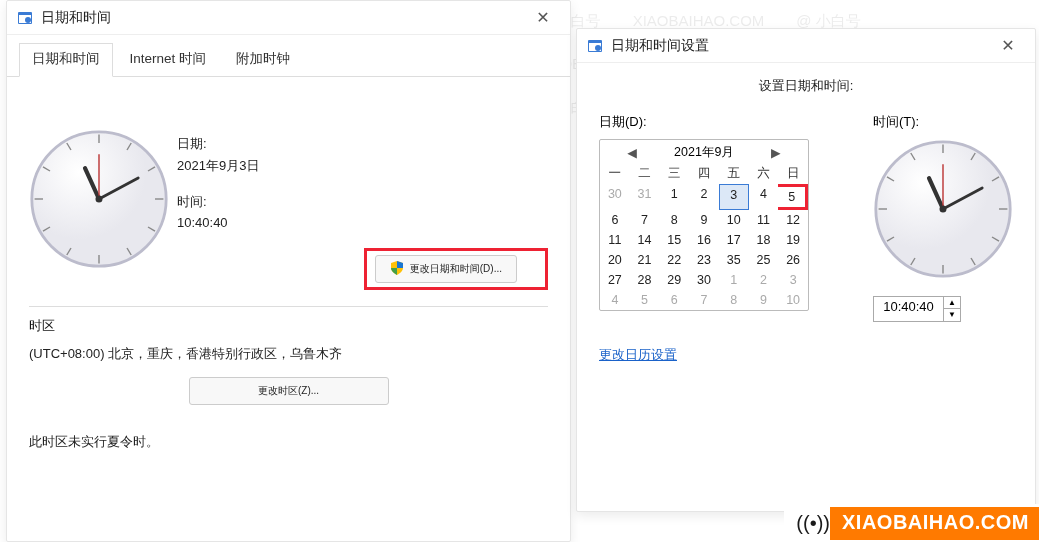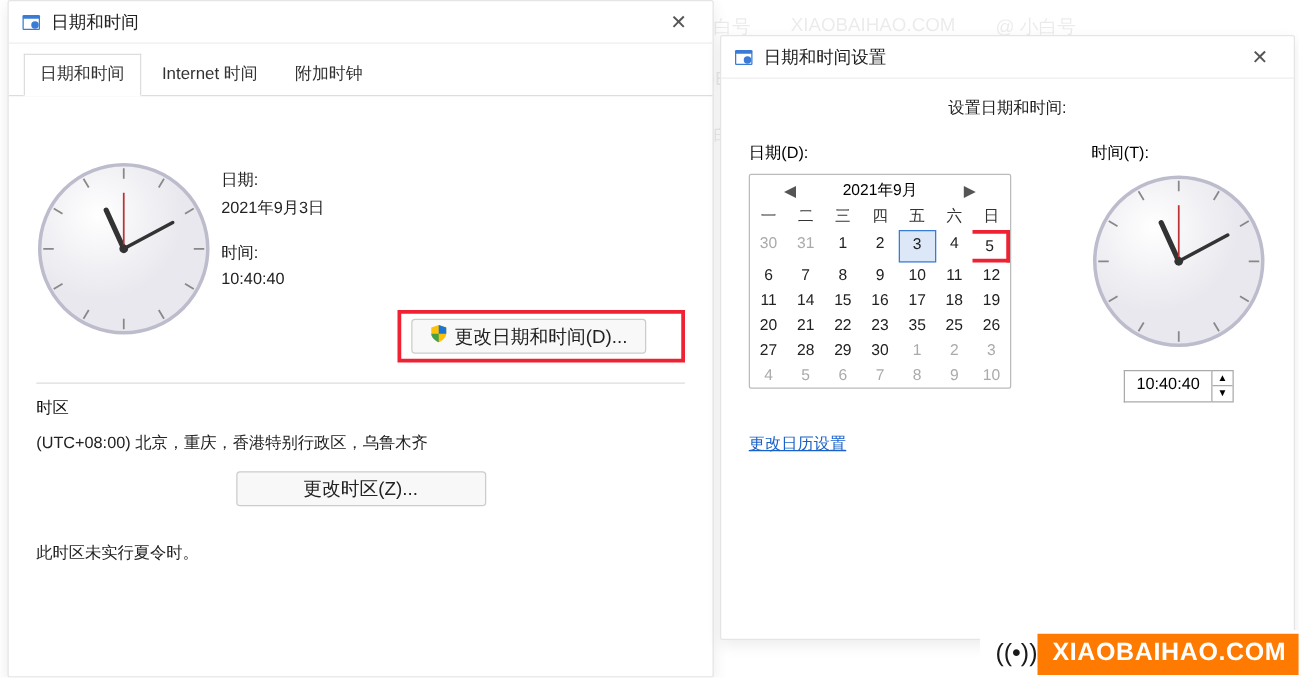--- a/index.html
+++ b/index.html
@@ -47,34 +47,34 @@
   .tab.active { border-color:#ddd; border-bottom:1px solid #fff; background:#fff; }
   .dlg1-content { padding: 18px 22px 8px 22px; }
   .top-row { display:flex; gap:8px;margin-top:34px; }
   .clock-wrap { width:140px; height:160px; position:relative; }
   .info-col { flex:1; }
   .info-col .lbl { color:#222; margin-top:6px; }
   .info-col .val { color:#222; margin: 4px 0 18px 0; }
   .btn {
     display:inline-flex; align-items:center; justify-content:center;
     border:1px solid #ccc; border-radius:3px; background:#f8f8f8;
-    padding: 4px 14px; height:28px; font-size:15px; color:#222;
+    padding: 4px 14px; height:28px; font-size:10px; color:#222;
   }
   .shield-icon { margin-right:6px; }
   .change-dt-wrap { border:3px solid #e23; padding:4px 28px 4px 8px; display:inline-block; }
   .hr { border:none; border-top:1px solid #ddd; margin:16px 0 10px 0; }
   .section-title { color:#111; margin-bottom:10px; }
   .tz-val { color:#222; margin-bottom:14px; }
   .tz-btn-wrap { text-align:center; }
   .dst-note { margin-top:28px; color:#222; }
   .dlg2-content { padding: 14px 22px 8px 22px; }
   .set-label { color:#222; margin-bottom:18px;text-align:center; }
   .cols { display:flex; gap:24px; }
   .col-cal { flex:1; }
-  .col-time { width:140px; display:flex; flex-direction:column; align-items:center; }
+  .col-time { width:140px; display:flex; flex-direction:column; align-items:flex-start; }
   .cal {
     border:1px solid #bbb; border-radius:2px; width:210px; font-size:12.5px;
   }
   .cal-head { display:flex; align-items:center; justify-content:center; gap:8px; padding:4px 4px 2px; }
   .cal-nav { width:16px; text-align:center; color:#555; }
   .cal-title { flex:0 0 auto; padding:0 26px; }
   .cal-grid { display:grid; grid-template-columns: repeat(7, 1fr); }
   .cal-dow { text-align:center; padding:2px 0; color:#333; }
   .cal-day { text-align:center; padding:3px 0; color:#222; }
   .cal-day.other { color:#aaa; }

